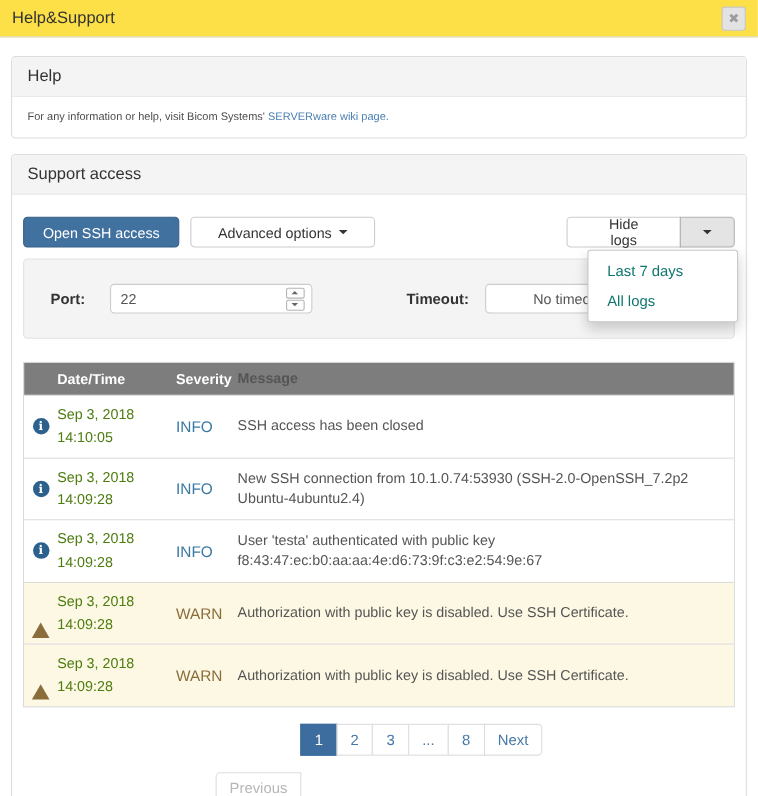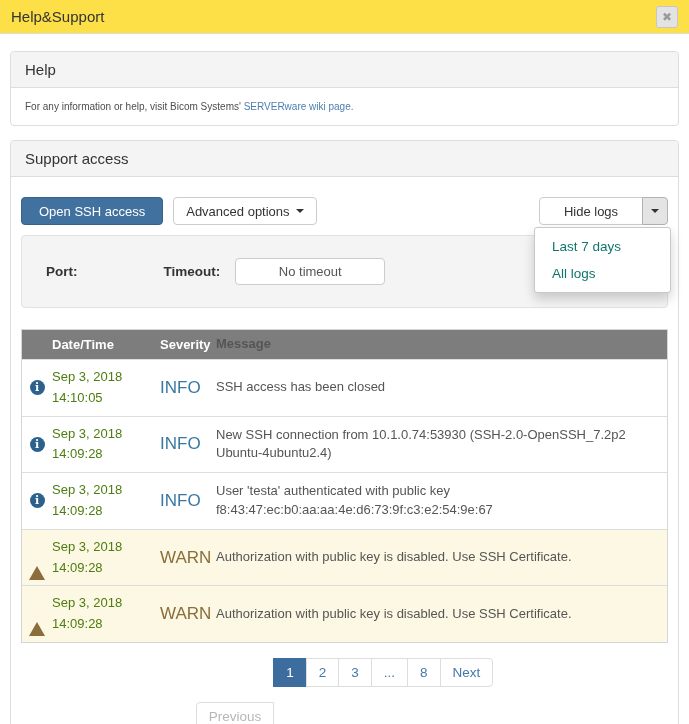--- a/index.html
+++ b/index.html
@@ -32,21 +32,21 @@
   .help-body { padding: 13px 14px; font-size: 10px; color: #4d4d4d; }
   .help-body a { color: #4a7fb0; text-decoration: none; }
   .panel + .panel { margin-top: 14px; }
 
   
   .support-body { padding: 20px 10px 12px 10px; }
 
   .toolbar { display: flex; align-items: flex-start; position: relative; margin-bottom: 10px; }
   .btn {
     height: 28px; font-size: 13px; font-family: inherit; border-radius: 4px;
-    background: #fff; border: 1px solid #ccc; color: #333; padding: 0 12px; cursor: pointer;
+    background: #fff; border: 1px solid #ccc; color: #333; padding: 0 24px; cursor: pointer;
     display: inline-flex; align-items: center; justify-content: center;
   }
   .btn-primary { background: #40719f; border-color: #386088; color: #fff; padding: 0 17px; }
   .btn-advanced { margin-left: 10px; }
   .caret-down {
     display: inline-block; width: 0; height: 0; margin-left: 6px;
     border-left: 4px solid transparent; border-right: 4px solid transparent;
     border-top: 4px solid currentColor;
   }
   .split-group { margin-left: auto; display: flex; }
@@ -98,21 +98,21 @@
   .log-table { border: 1px solid #d6d6d6; }
   .log-grid { display: grid; grid-template-columns: 30px 108px 46px 1fr; align-items: center; }
   .log-thead {
     background: #7d7d7d; color: #fff; height: 29px; font-weight: bold; font-size: 13px;
   }
   .log-thead .cell { white-space: nowrap; }
   .log-row { border-top: 1px solid #ddd; min-height: 52px; padding: 7px 0; background: #fff; }
   .log-row.warn { background: #fcf8e3; }
   .cell-msg { padding-left: 10px; padding-right: 9px; line-height: 1.45; color: #555; }
   .cell-date { line-height: 1.6; color: #4d7c0f; }
-  .cell-sev { font-size: 17px; }
+  .cell-sev { font-size: 14px; }
   .log-row.info .cell-sev { color: #3878a2; }
   .log-row.warn .cell-sev { color: #8a6d3b; }
   .cell-icon { display: flex; justify-content: center; }
   .info-icon {
     width: 15px; height: 15px; border-radius: 50%; background: #2c618e; color: #fff;
     font-family: "DejaVu Serif", serif; font-weight: bold; font-size: 11px;
     display: flex; align-items: center; justify-content: center; line-height: 1;
   }
   .warn-icon { position: relative; width: 16px; height: 14px; }
   .warn-icon .tri {
@@ -183,20 +183,31 @@
 
         <ul class="dropdown-menu" id="logs-dropdown">
             <li>Last 7 days</li>
             <li>All logs</li>
           </ul>
       </div>
 
       <div class="well">
         <div class="port-group">
           <span class="field-label">Port:</span>
+          <span class="port-input-wrap">
+            <input class="port-input" value="22" style="">
+            <span class="spinner">
+              <span class="spin-btn">
+                  <span class="tri-up"></span>
+                </span>
+              <span class="spin-btn">
+                  <span class="tri-dn"></span>
+                </span>
+            </span>
+          </span>
         </div>
         <div class="timeout-group">
           <span class="field-label">Timeout:</span>
           <div class="timeout-field">No timeout</div>
         </div>
       </div>
 
       <div class="log-table">
         <div class="log-grid log-thead">
           <div class="cell"></div>

